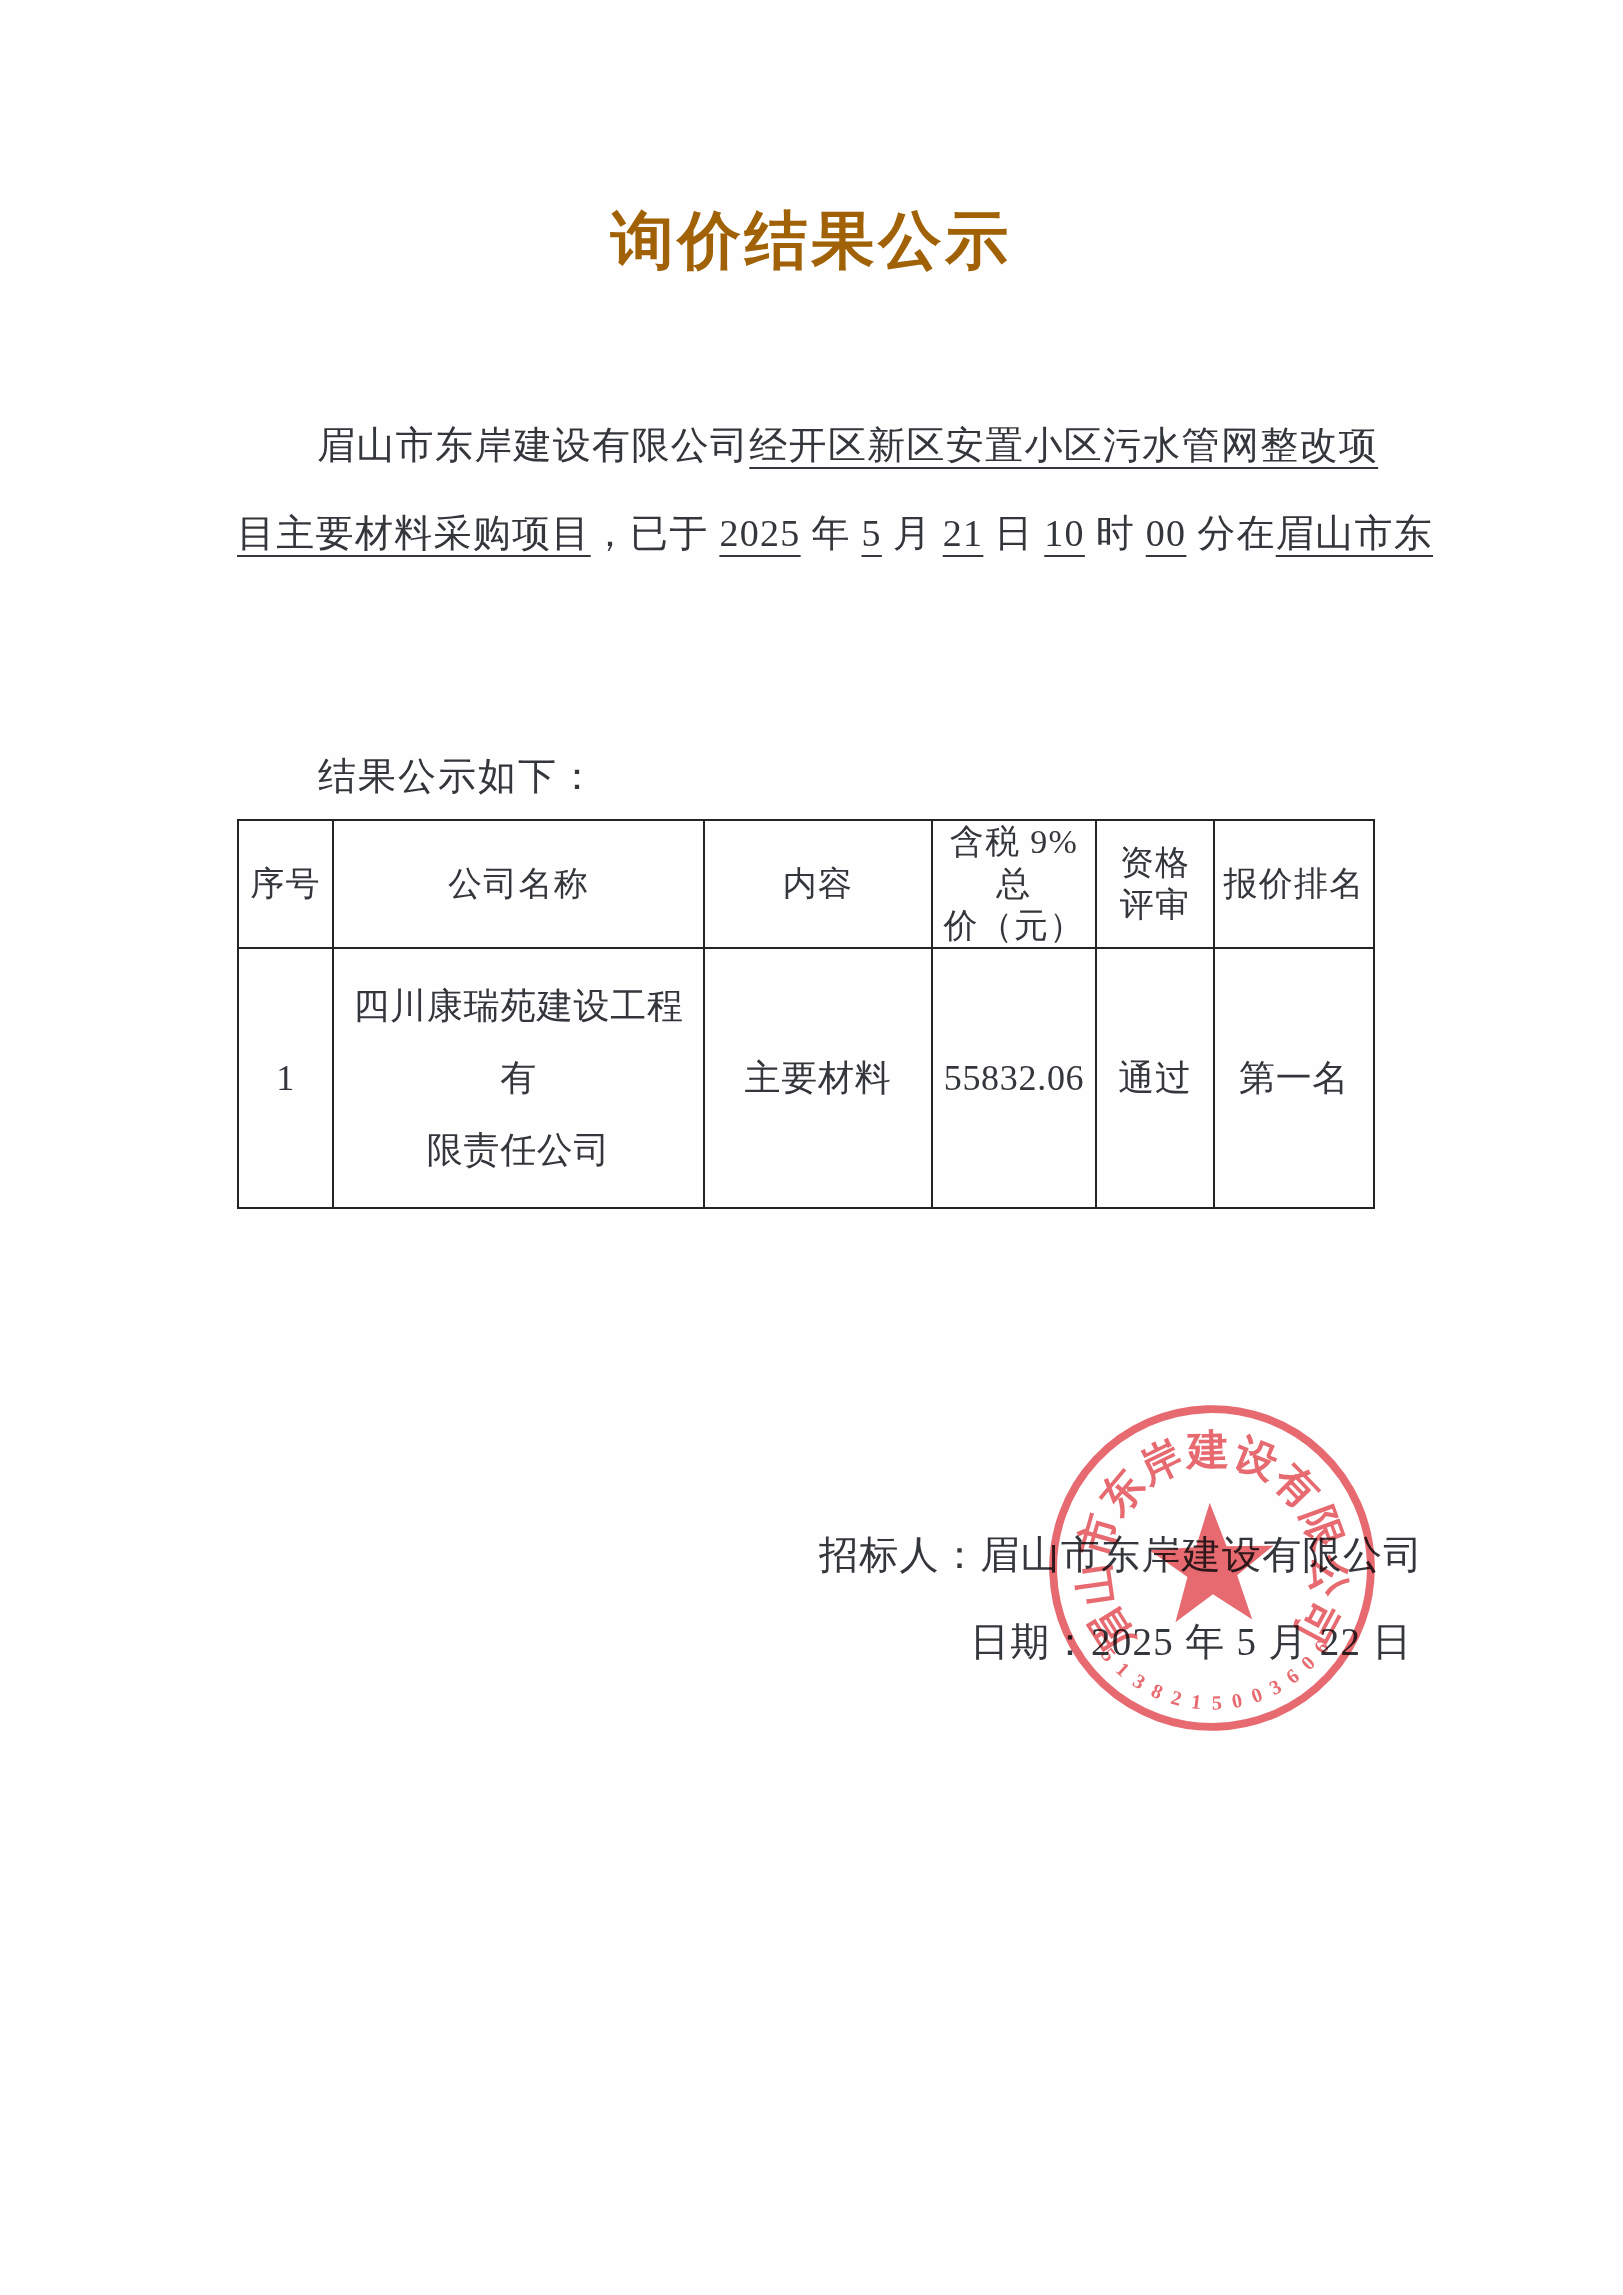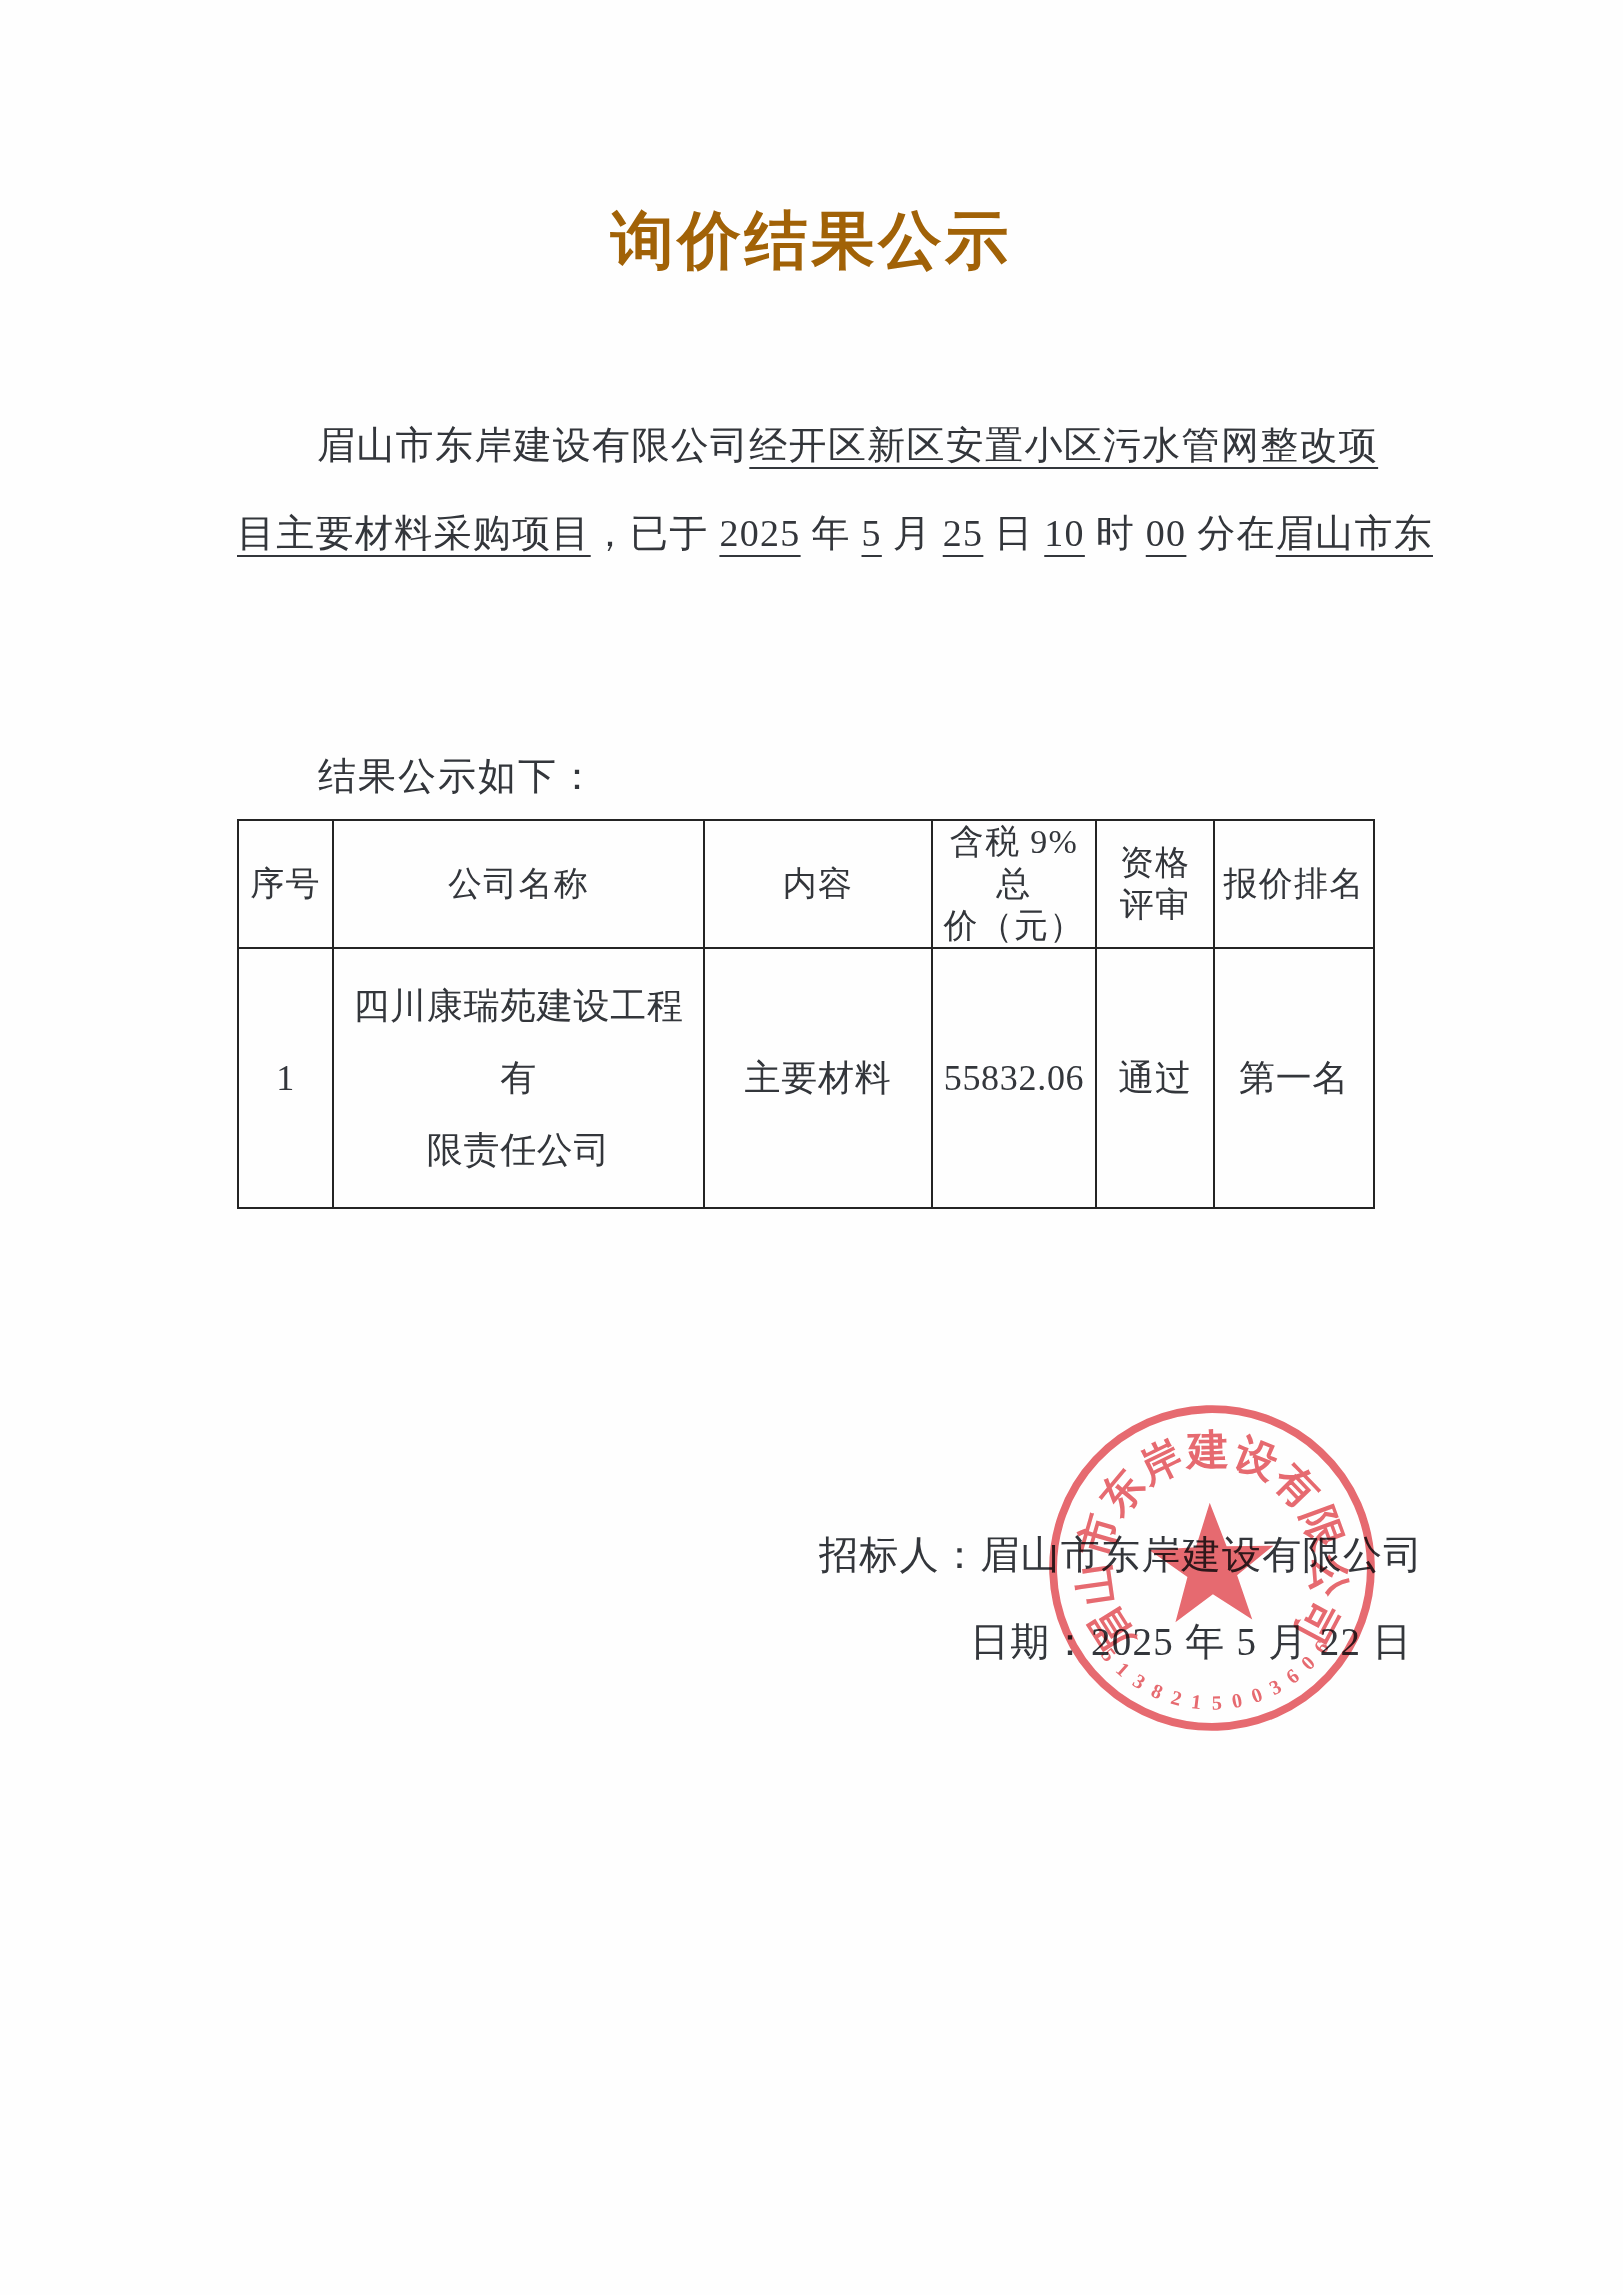--- a/index.html
+++ b/index.html
@@ -60,21 +60,21 @@
 </style>
 </head>
 <body>
 
 <div class="page">
 
   <div class="doc-title">询价结果公示</div>
 
   <div class="para">
     <div class="line indent"><span>眉山市东岸建设有限公司</span><u>经开区新区安置小区污水管网整改项</u></div>
-    <div class="line"><u>目主要材料采购项目</u><span>，已于 </span><u>2025</u><span> 年 </span><u>5</u><span> 月 </span><u>25</u><span> 日 </span><u>10</u><span> 时 </span><u>00</u><span> 分在</span><u>眉山市东</u></div>
+    <div class="line"><u>目主要材料采购项目</u><span>，已于 </span><u>2025</u><span> 年 </span><u>5</u><span> 月 </span><u>21</u><span> 日 </span><u>10</u><span> 时 </span><u>00</u><span> 分在</span><u>眉山市东</u></div>
   </div>
 
   <div class="intro">结果公示如下：</div>
 
   <table class="results">
     <colgroup>
       <col style="width:95px">
         <col style="width:371px">
         <col style="width:228px">
       <col style="width:164px">

